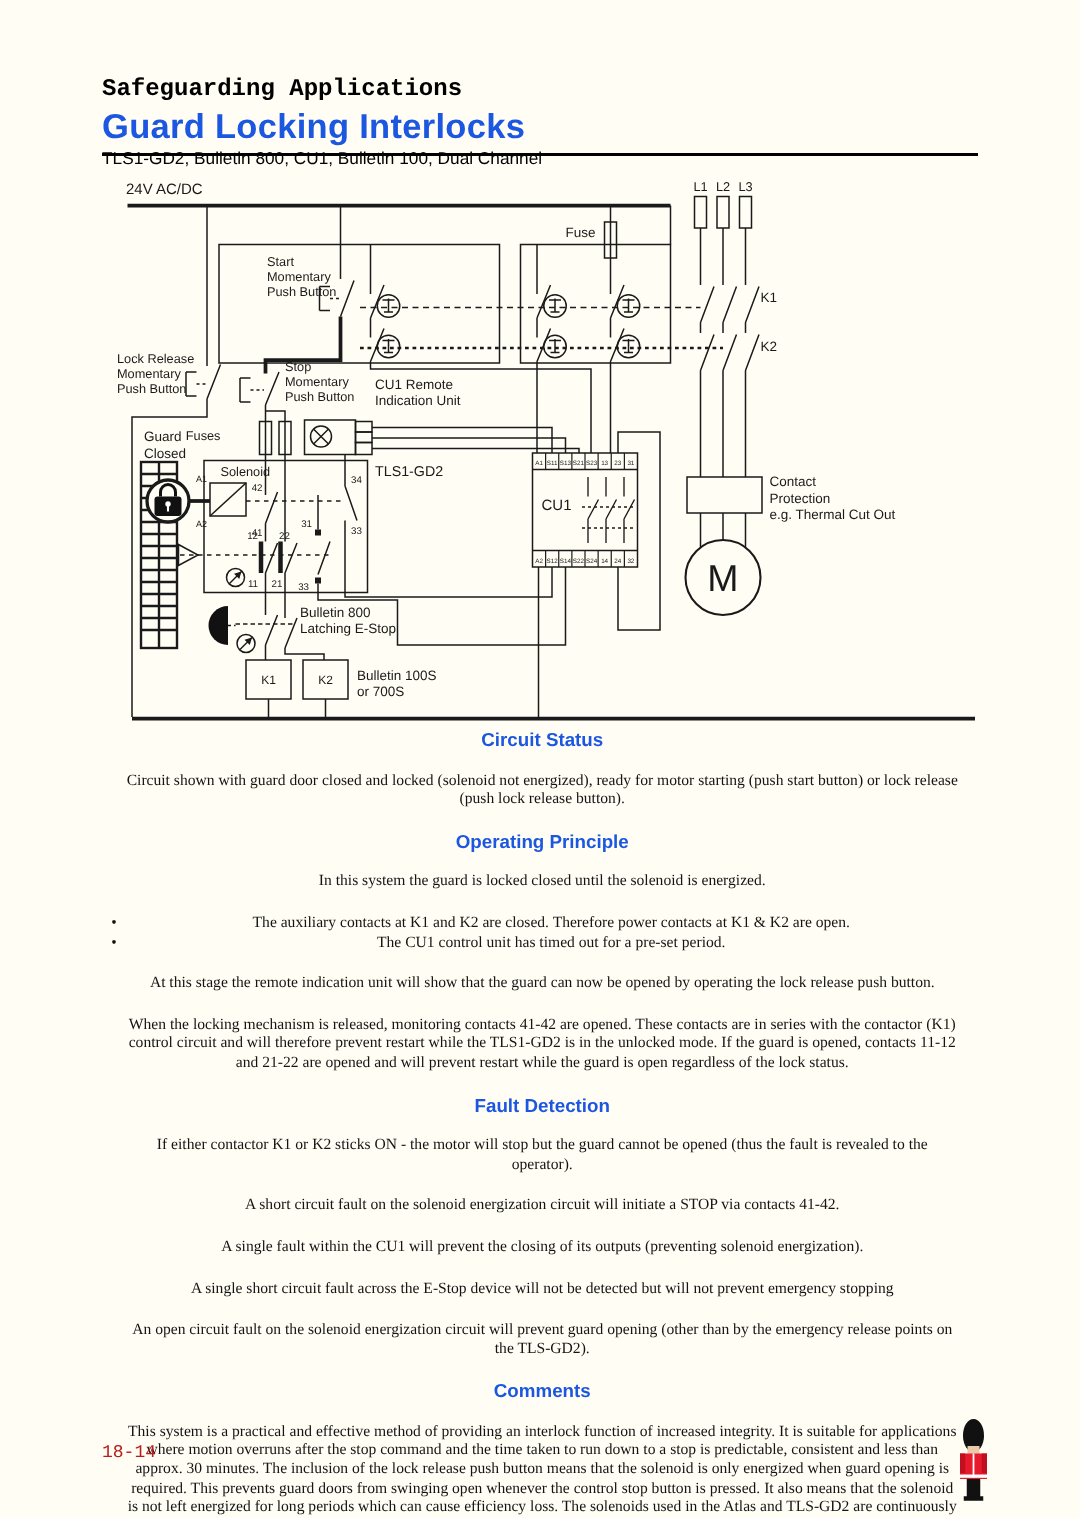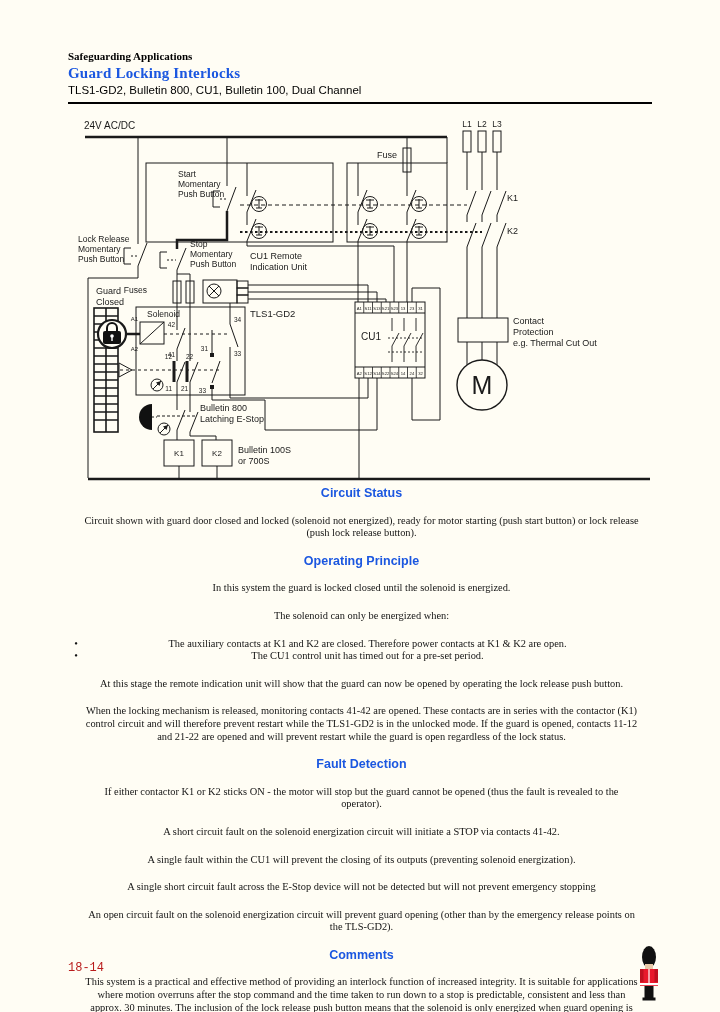--- a/index.html
+++ b/index.html
@@ -11,22 +11,22 @@
   *{margin:0;padding:0;box-sizing:border-box}
   html,body{width:720px;height:1012px;overflow:hidden}
   body{
     position:relative;
     background:var(--page_bg);
     font-family:"Liberation Serif", serif;
     color:var(--ink);
   }
   .abs{position:absolute}
   .hdr{left:68px;top:50px;width:590px}
-  .eyebrow{font-family:Liberation Serif, serif;font-weight:bold;font-size:11px;color:#000}
-  .title{font-family:Liberation Serif, serif;font-weight:bold;font-size:15px;color:var(--heading_blue);margin-top:3px;letter-spacing:.2px}
+  .eyebrow{font-family:Liberation Mono, monospace;font-weight:bold;font-size:16px;color:#000}
+  .title{font-family:Liberation Sans, sans-serif;font-weight:bold;font-size:23px;color:var(--heading_blue);margin-top:3px;letter-spacing:.2px}
   .subtitle{font-family:"Liberation Sans",sans-serif;font-weight:normal;font-size:11.5px;color:#000;margin-top:2px}
   .rule{left:68px;top:102px;width:584px;height:2.4px;background:#000}
   .content{left:68px;top:487px;width:587px;font-size:10.4px;line-height:12.6px;text-align:center}
   .content h2{
     font-family:"Liberation Sans",sans-serif;font-weight:bold;font-size:12.5px;
     color:var(--heading_blue);margin:0 0 4px 0;
   }
   .sec{margin-bottom:13px}
   .sec p{margin:15px}
   .bul{display:flex;margin:0}
@@ -297,21 +297,20 @@
 <div class="abs content">
 
   <div class="sec">
     <h2>Circuit Status</h2>
     <p>Circuit shown with guard door closed and locked (solenoid not energized), ready for motor starting (push start button) or lock release (push lock release button).</p>
   </div>
 
   <div class="sec">
     <h2>Operating Principle</h2>
     <p>In this system the guard is locked closed until the solenoid is energized.</p>
-    <p>The solenoid can only be energized when:</p>
     <div class="bul">
       <span class="dot">•</span>
       <span class="btxt">The auxiliary contacts at K1 and K2 are closed. Therefore power contacts at K1 &amp; K2 are open.</span>
     </div>
     <div class="bul">
       <span class="dot">•</span>
       <span class="btxt">The CU1 control unit has timed out for a pre-set period.</span>
     </div>
     <p>At this stage the remote indication unit will show that the guard can now be opened by operating the lock release push button.</p>
     <p>When the locking mechanism is released, monitoring contacts 41-42 are opened. These contacts are in series with the contactor (K1) control circuit and will therefore prevent restart while the TLS1-GD2 is in the unlocked mode. If the guard is opened, contacts 11-12 and 21-22 are opened and will prevent restart while the guard is open regardless of the lock status.</p>

